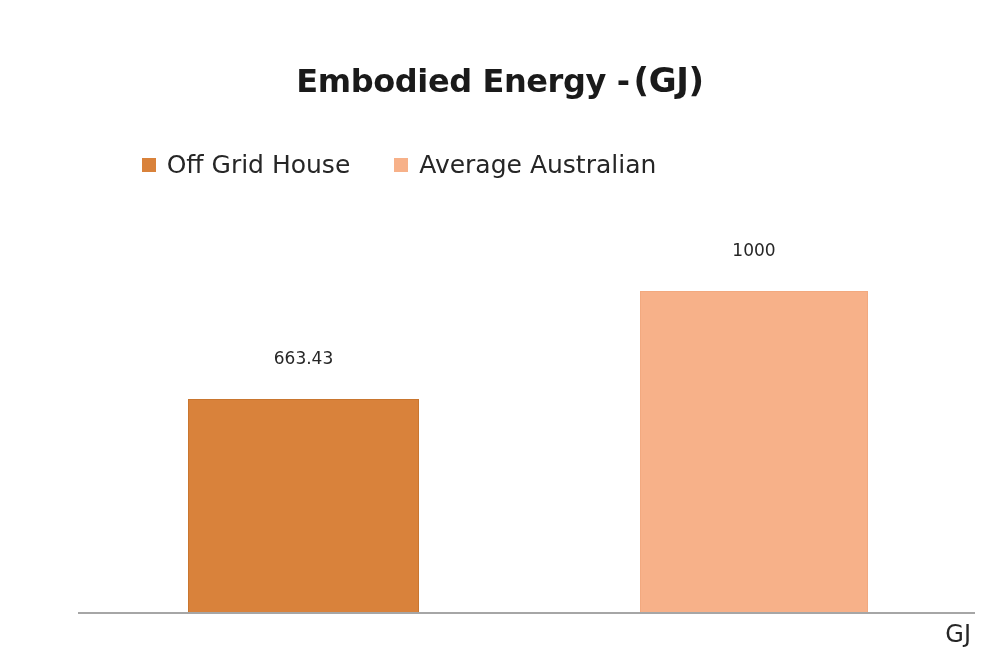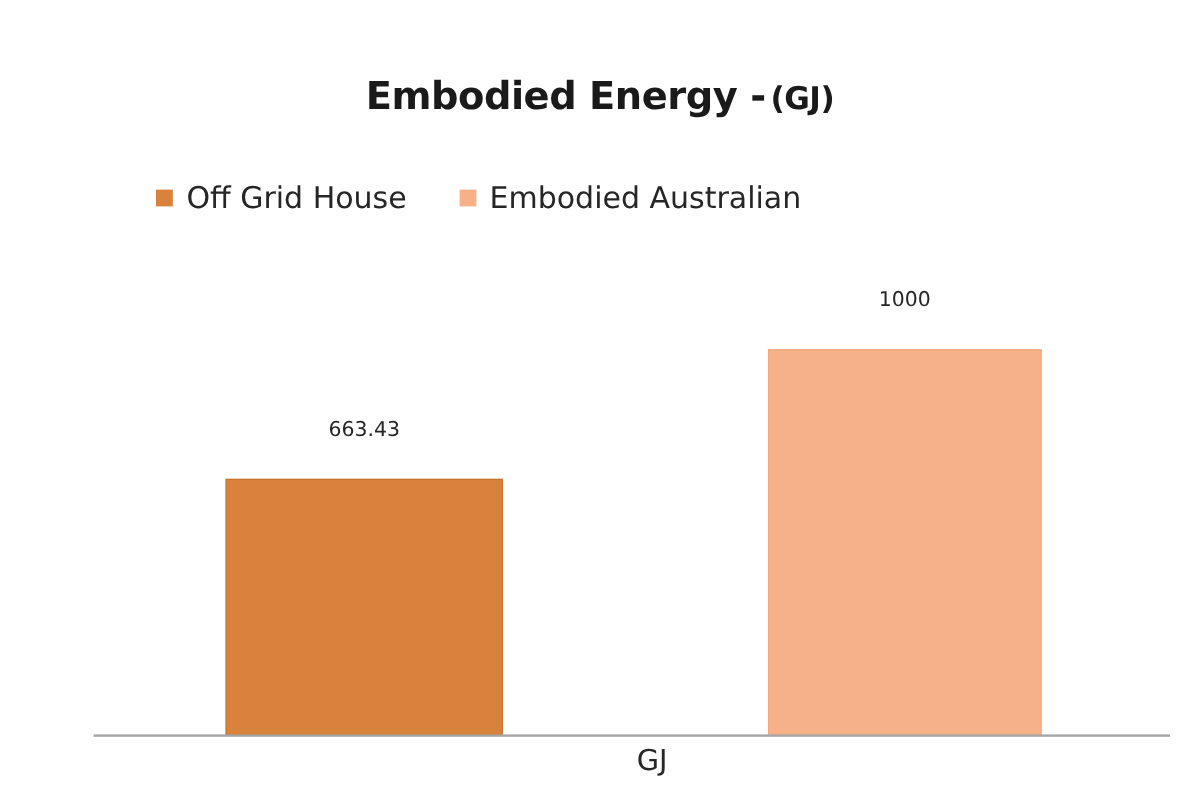--- a/index.html
+++ b/index.html
@@ -32,21 +32,21 @@
     letter-spacing: -0.4px;
     color: #1a1a1a;
     white-space: nowrap;
     line-height: 1;
   }
   #chart-title .title-main {
     font-size: 32px;
     font-weight: bold;
   }
   #chart-title .title-unit {
-    font-size: 26px;
+    font-size: 34px;
     font-weight: bold;
     vertical-align: baseline;
     margin-left: 4px;
   }
 
   
   #chart-legend {
     position: absolute;
     left: 0;
     top: 152px;
@@ -124,24 +124,24 @@
   }
   #label-average-australian {
     left: 640px;
     width: 228px;
     top: 252px;
   }
 
   
   #x-axis-label {
     position: absolute;
-    left: 95px;
+    left: 74px;
     top: 622px;
     width: 897px;
-    text-align: center;
+    text-align: right;
     font-size: 24px;
     color: #262626;
     line-height: 1;
   }
 </style>
 </head>
 <body>
 
 <div id="chart-root">
 
@@ -149,21 +149,21 @@
     <span class="title-main">Embodied Energy -</span><span class="title-unit">(GJ)</span>
   </div>
 
   <div id="chart-legend">
     <div class="legend-item">
       <span class="legend-swatch" style="background:#d9823b;"></span>
       <span class="legend-label">Off Grid House</span>
     </div>
     <div class="legend-item">
       <span class="legend-swatch" style="background:#f7b189;"></span>
-      <span class="legend-label">Embodied Australian</span>
+      <span class="legend-label">Average Australian</span>
     </div>
   </div>
 
   <div id="plot-area">
 
     <div class="bar-value-label" id="label-off-grid-house" style="top: 350px;">663.43</div>
 
     <div class="bar-value-label" id="label-average-australian" style="top: 242px;">1000</div>
 
     <div class="bar" id="bar-off-grid-house" style="height: 214px; background: rgb(217, 130, 59);"></div>

